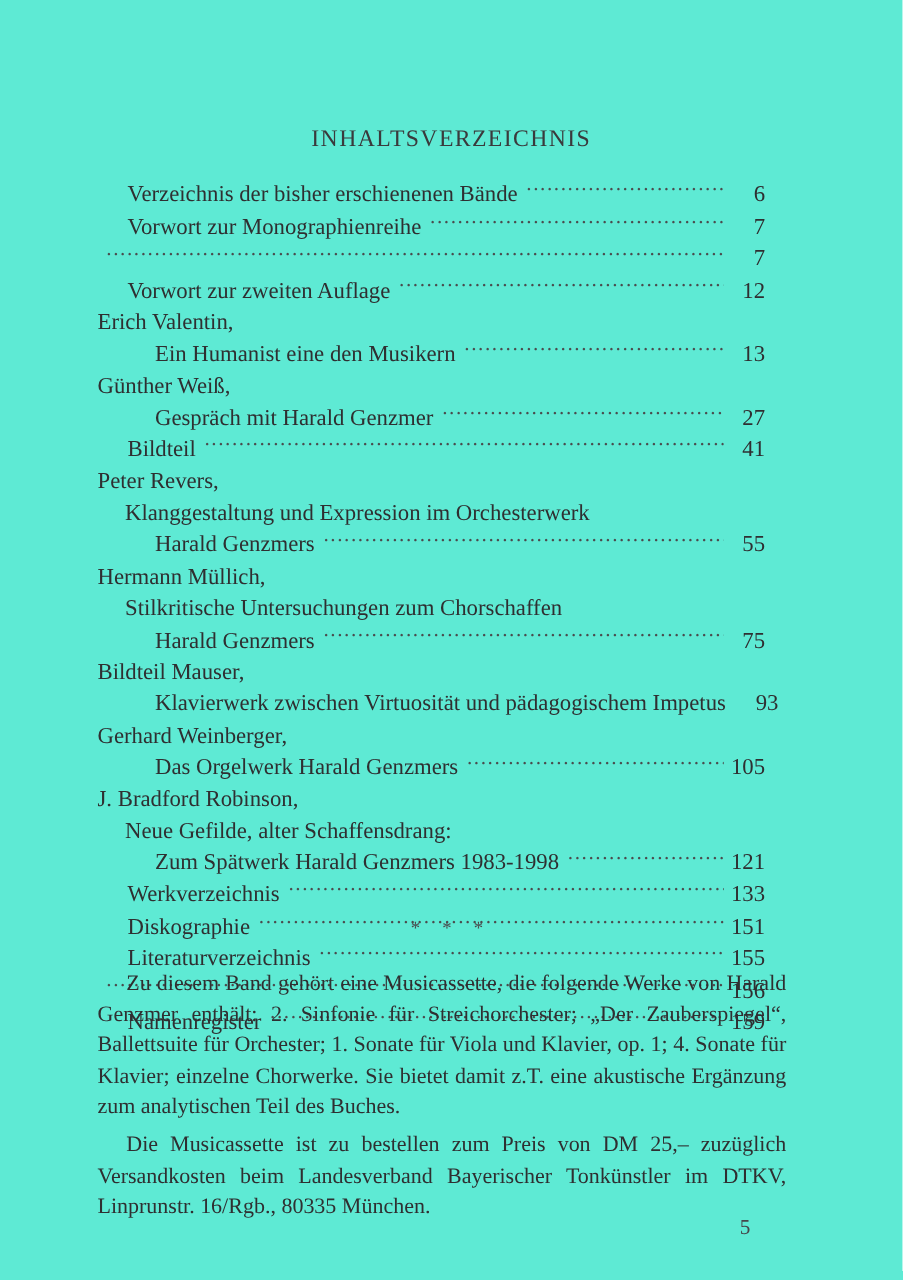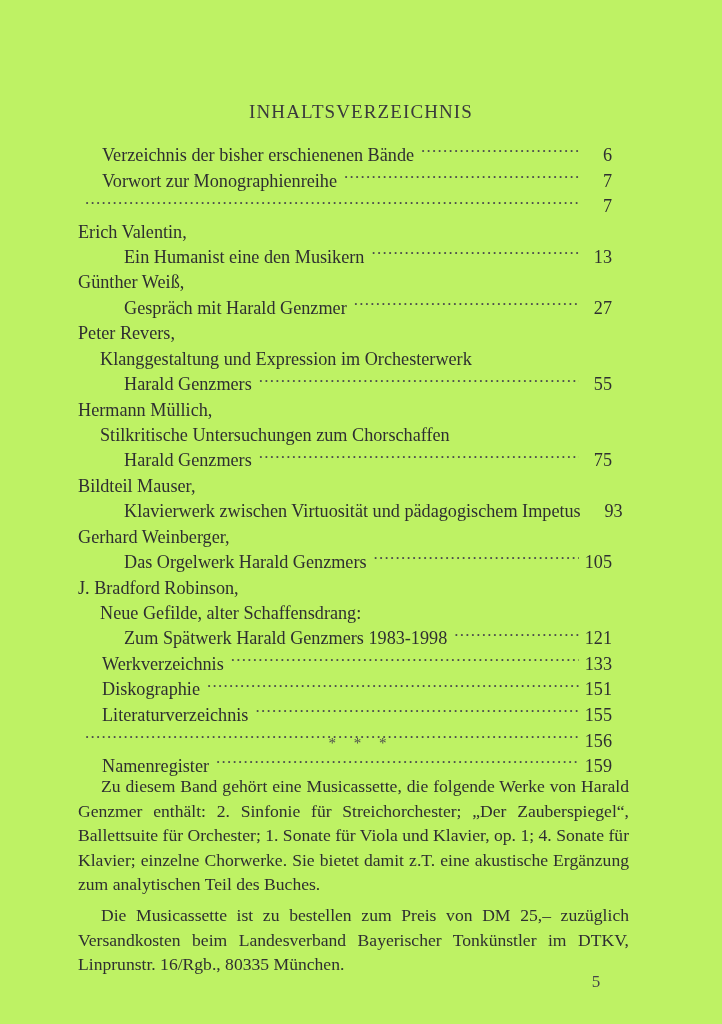--- a/index.html
+++ b/index.html
@@ -5,21 +5,21 @@
 <style>
   html, body {
     margin: 0;
     padding: 0;
     background: #ffffff;
   }
   .page {
     position: relative;
     width: 722px;
     height: 1024px;
-    background: #bef264;
+    background: #5eead4;
     overflow: hidden;
     font-family: "Liberation Serif", "DejaVu Serif", serif;
     color: #2e2e30;
     -webkit-font-smoothing: antialiased;
   }
 
   
   .toc-title {
     position: absolute;
     left: 0;
@@ -162,33 +162,45 @@
         <span class="ll-text">Vorwort zur Monographienreihe</span>
         <span class="ll-gap"></span>
         <span class="ll-dots"></span>
         <span class="ll-page">7</span>
       </div>
       <div class="leader-line">
         <span class="ll-gap"></span>
         <span class="ll-dots"></span>
         <span class="ll-page">7</span>
       </div>
+      <div class="leader-line">
+        <span class="ll-text">Vorwort zur zweiten Auflage</span>
+        <span class="ll-gap"></span>
+        <span class="ll-dots"></span>
+        <span class="ll-page">12</span>
+      </div>
       <div class="entry plain">Erich Valentin,</div>
       <div class="leader-line indent">
         <span class="ll-text">Ein Humanist eine den Musikern</span>
         <span class="ll-gap"></span>
         <span class="ll-dots"></span>
         <span class="ll-page">13</span>
       </div>
       <div class="entry plain">Günther Weiß,</div>
       <div class="leader-line indent">
         <span class="ll-text">Gespräch mit Harald Genzmer</span>
         <span class="ll-gap"></span>
         <span class="ll-dots"></span>
         <span class="ll-page">27</span>
+      </div>
+      <div class="leader-line">
+        <span class="ll-text">Bildteil</span>
+        <span class="ll-gap"></span>
+        <span class="ll-dots"></span>
+        <span class="ll-page">41</span>
       </div>
       <div class="entry plain">Peter Revers,</div>
       <div class="entry plain indent">Klanggestaltung und Expression im Orchesterwerk</div>
       <div class="leader-line indent">
         <span class="ll-text">Harald Genzmers</span>
         <span class="ll-gap"></span>
         <span class="ll-dots"></span>
         <span class="ll-page">55</span>
       </div>
       <div class="entry plain">Hermann Müllich,</div>

